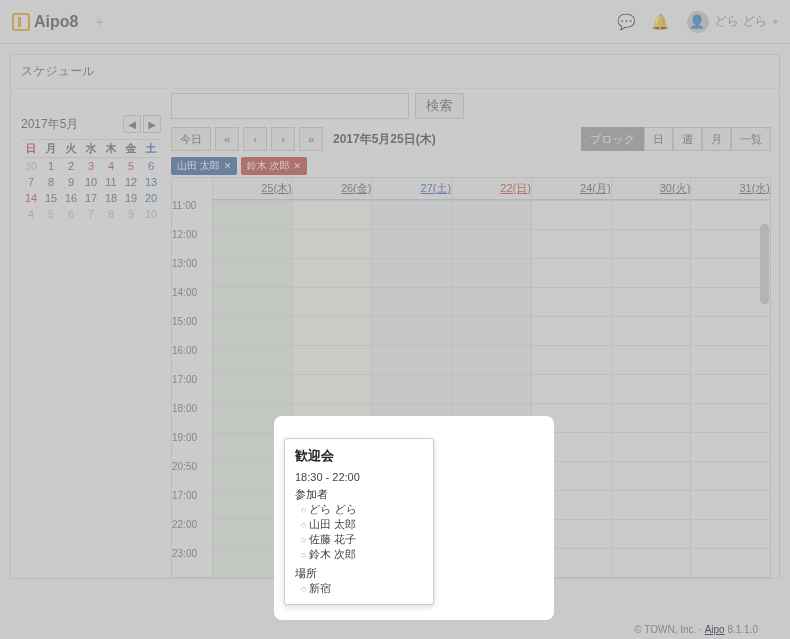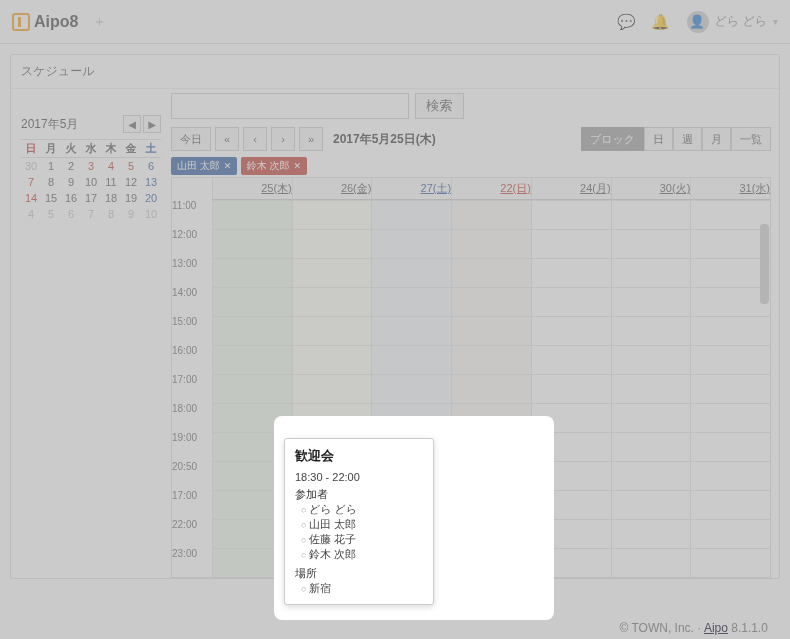--- a/index.html
+++ b/index.html
@@ -67,21 +67,21 @@
 .ev-time { background: #2c5aa0; color: #fff; padding: 1px 2px; font-size: 9px; margin: -2px -2px 2px -2px; }
 .ev-title { color: #333; }
 .ev-title .kari { color: #2c5aa0; margin-left: 3px; }
 .ev-card::after { content:""; position:absolute; bottom:-1px; left:30%; width:40%; height:3px; background:#f0c020; }
 .tooltip { background: #fff; border: 1px solid #ccc; border-radius: 3px; padding: 8px 10px; width: 150px; font-size: 11px; color: #444; box-shadow: 0 2px 6px rgba(0,0,0,0.15); }
 .tooltip h4 { font-size: 13px; font-weight: bold; margin-bottom: 6px; color: #222; }
 .tooltip .lbl { margin-top: 4px; color: #333; }
 .tooltip ul { list-style: none; padding-left: 6px; }
 .tooltip ul li::before { content: "○ "; color: #aaa; font-size: 9px; }
 .spot { position: absolute; background: #fff; border-radius: 4px; box-shadow: 0 0 0 4px #fff; }
-.footer { position: absolute; bottom: 4px; right: 22px; font-size: 12px; color: #888; text-align: center; }
+.footer { position: absolute; bottom: 4px; right: 32px; font-size: 10px; color: #888; text-align: center; }
 .footer a { color: #556; text-decoration: underline; }
 </style>
 </head>
 <body>
 
 <div class="top-bar">
   <div class="brand">
     <span class="brand-icon"></span>
     <span>Aipo8</span>
   </div>

